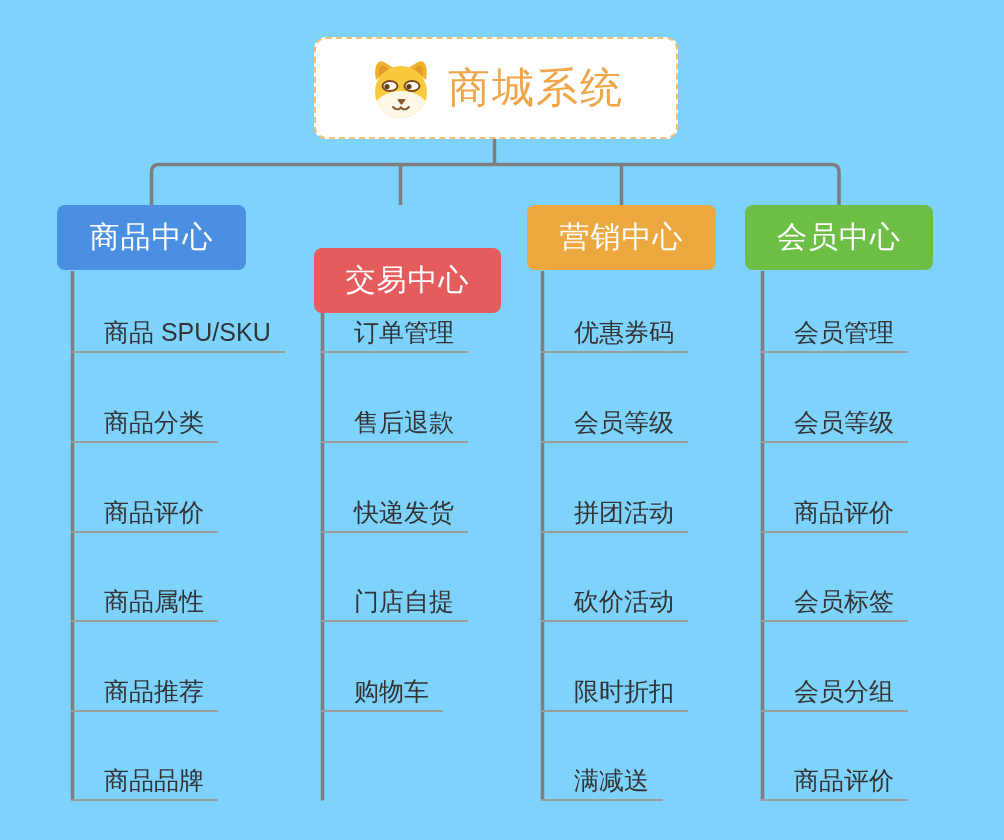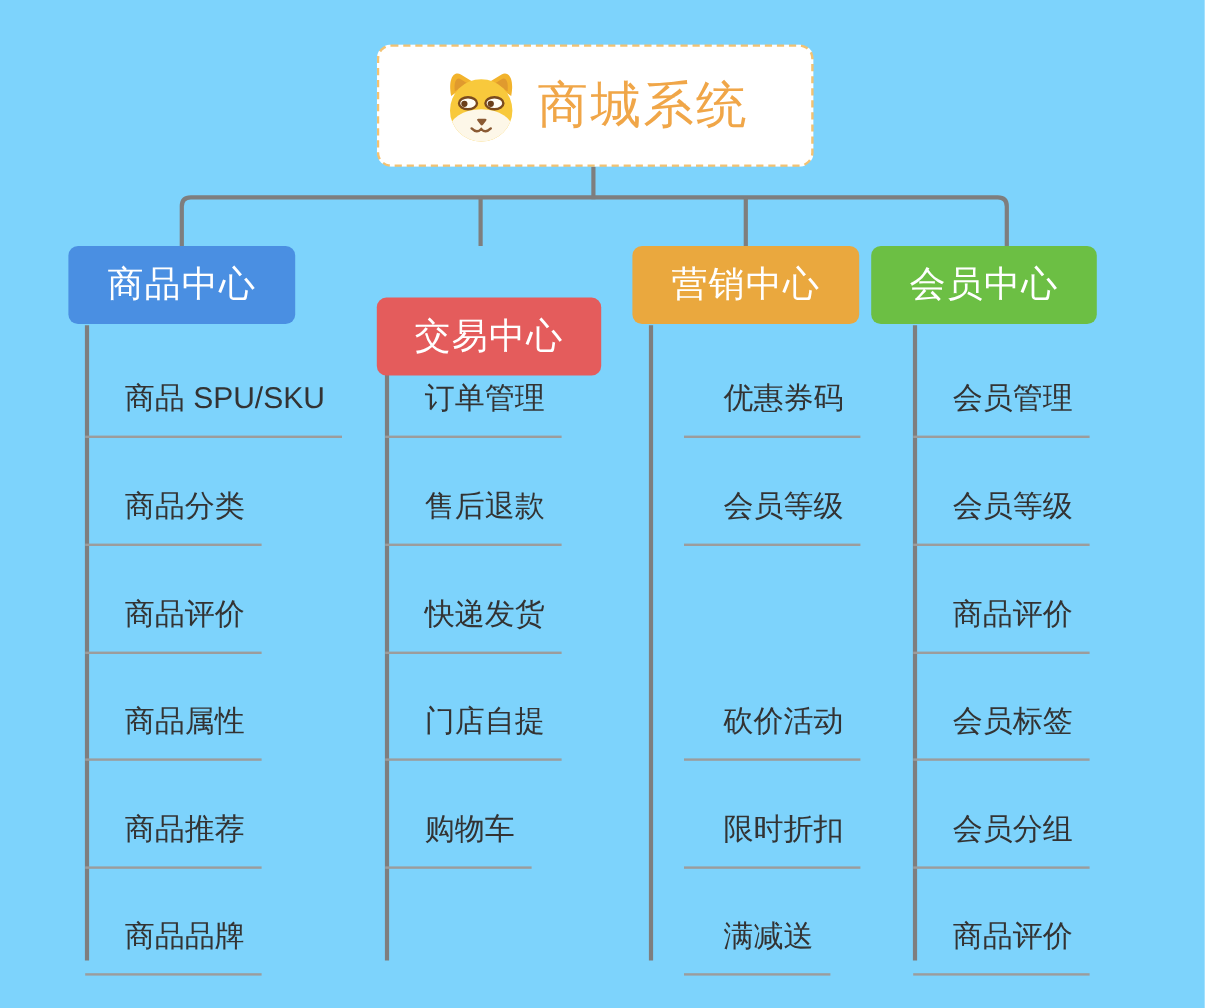--- a/index.html
+++ b/index.html
@@ -41,33 +41,33 @@
     color:#fff;
     font-size:30px;
     letter-spacing:1px;
     z-index:2;
     cursor:default;
     white-space:nowrap;
   }
   .b0{left:57px;width:189px;background:#4a8fe2;justify-content:center;}
   .b1{left:314px;width:187px;background:#e45c5c;margin-top:43px;}
   .b2{left:527px;width:189px;background:#eaa83e;}
-  .b3{left:726px;width:188px;background:#6cbf44;}
+  .b3{left:745px;width:188px;background:#6cbf44;}
   
   .leaf{
     position:absolute;
     height:38px;line-height:38px;
-    padding:0 14px 12px 33px;
+    padding:0 14px 0 33px;
     border-bottom:2px solid #9c9c9c;
     font-size:25px;
     color:#333333;
     white-space:nowrap;
     z-index:2;
   }
-  .c0{left:71px;} .c1{left:321px;} .c2{left:570px;} .c3{left:761px;}
+  .c0{left:71px;} .c1{left:321px;} .c2{left:541px;} .c3{left:761px;}
   .r0{top:313px;} .r1{top:403px;} .r2{top:493px;}
   .r3{top:582px;} .r4{top:672px;} .r5{top:761px;}
 </style>
 </head>
 <body>
 
 <div class="canvas">
 
   <svg class="connector-svg" width="1004" height="840" viewBox="0 0 1004 840">
     <g stroke="#7e7e7e" stroke-width="3.5" fill="none" stroke-linejoin="round">
@@ -130,20 +130,21 @@
   <div class="leaf c0 r5">商品品牌</div>
 
   <div class="leaf c1 r0">订单管理</div>
   <div class="leaf c1 r1">售后退款</div>
   <div class="leaf c1 r2">快递发货</div>
   <div class="leaf c1 r3">门店自提</div>
   <div class="leaf c1 r4">购物车</div>
 
   <div class="leaf c2 r0">优惠券码</div>
   <div class="leaf c2 r1">会员等级</div>
+  <div class="leaf c2 r2">拼团活动</div>
   <div class="leaf c2 r3">砍价活动</div>
   <div class="leaf c2 r4">限时折扣</div>
   <div class="leaf c2 r5">满减送</div>
 
   <div class="leaf c3 r0">会员管理</div>
   <div class="leaf c3 r1">会员等级</div>
   <div class="leaf c3 r2">商品评价</div>
   <div class="leaf c3 r3">会员标签</div>
   <div class="leaf c3 r4">会员分组</div>
   <div class="leaf c3 r5">商品评价</div>

